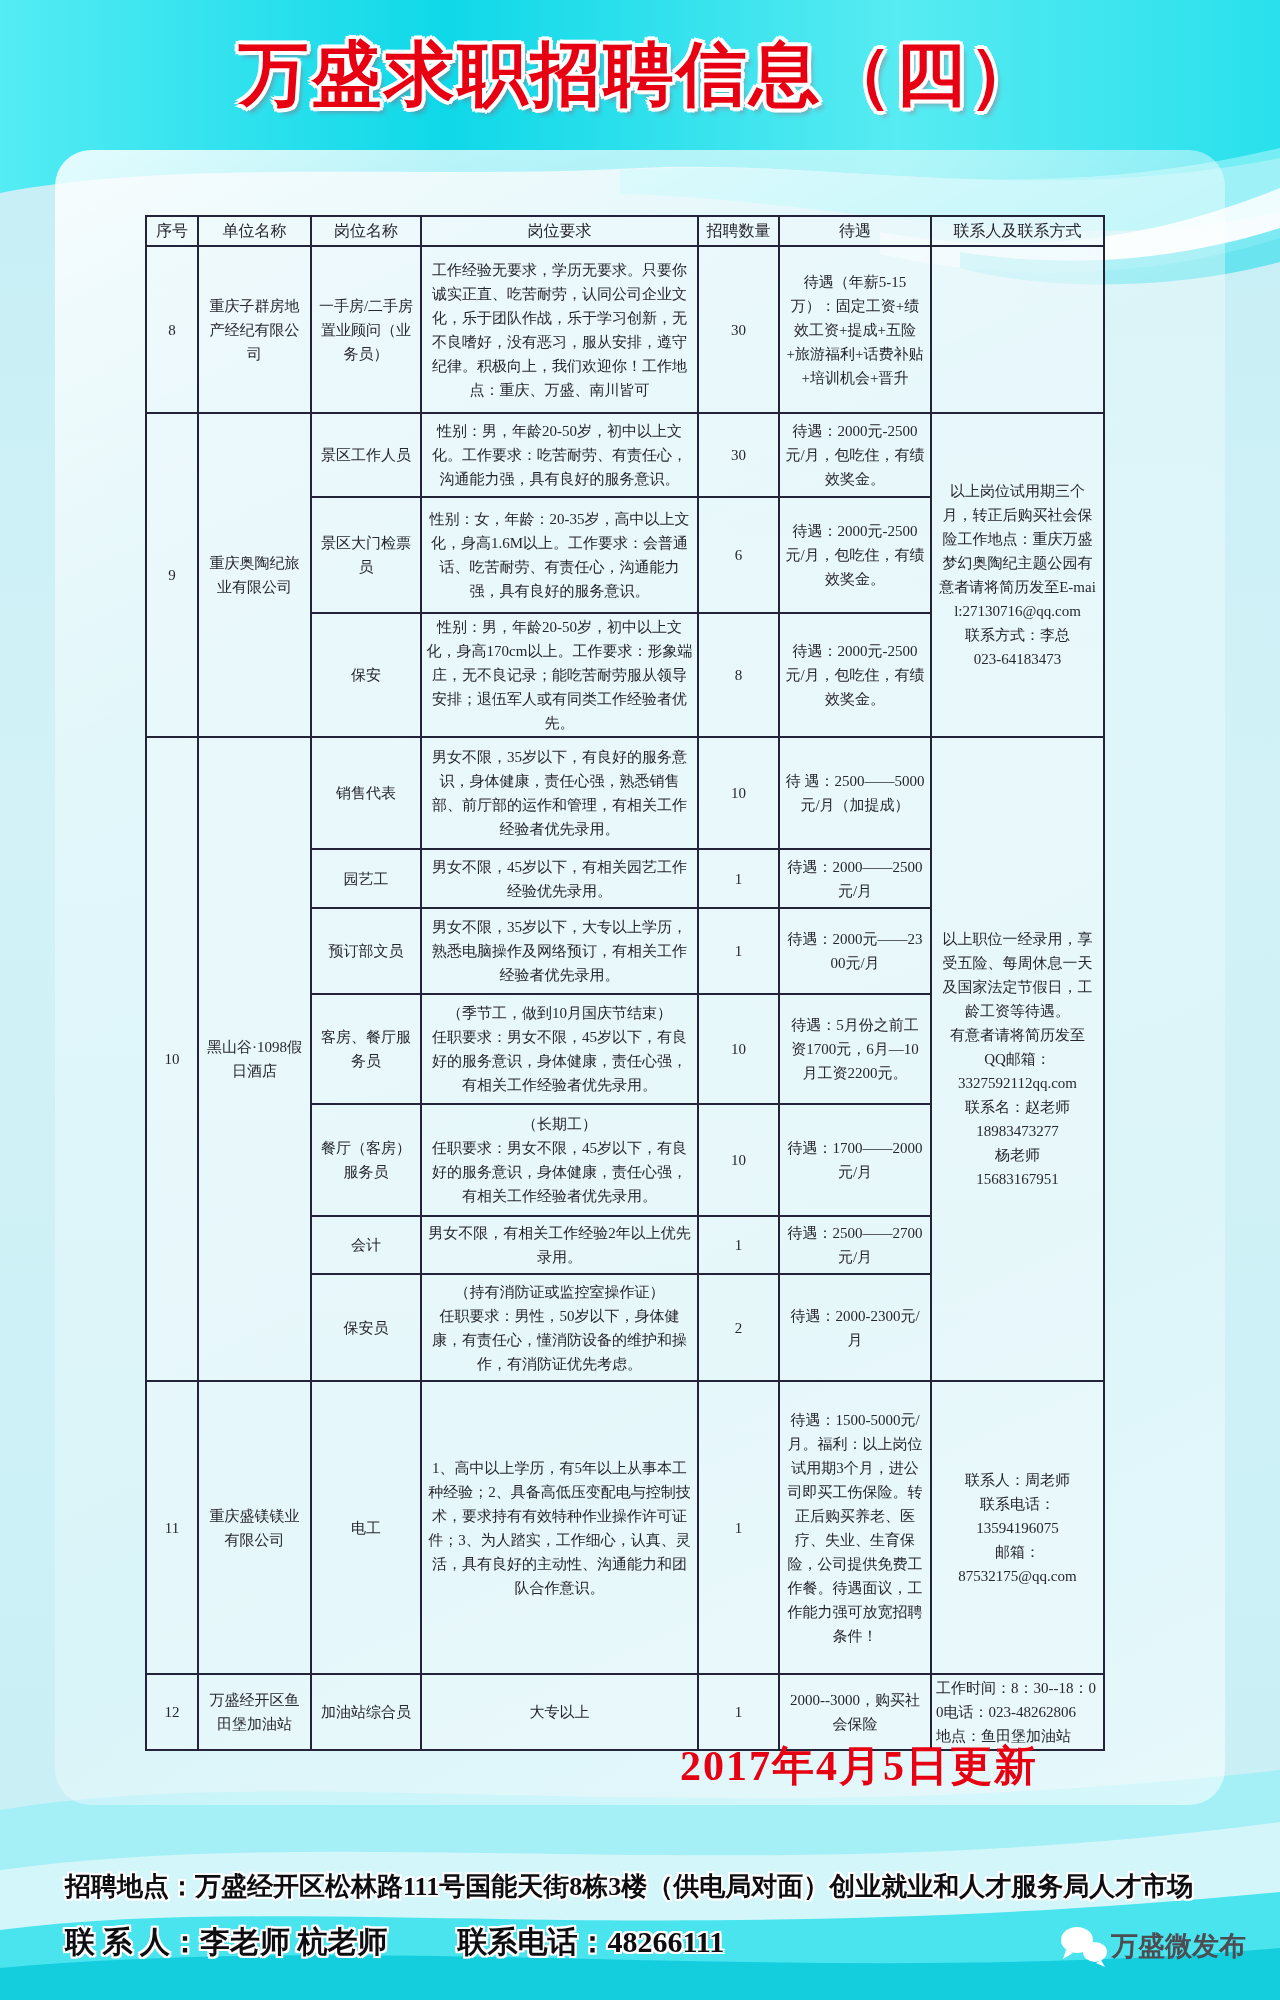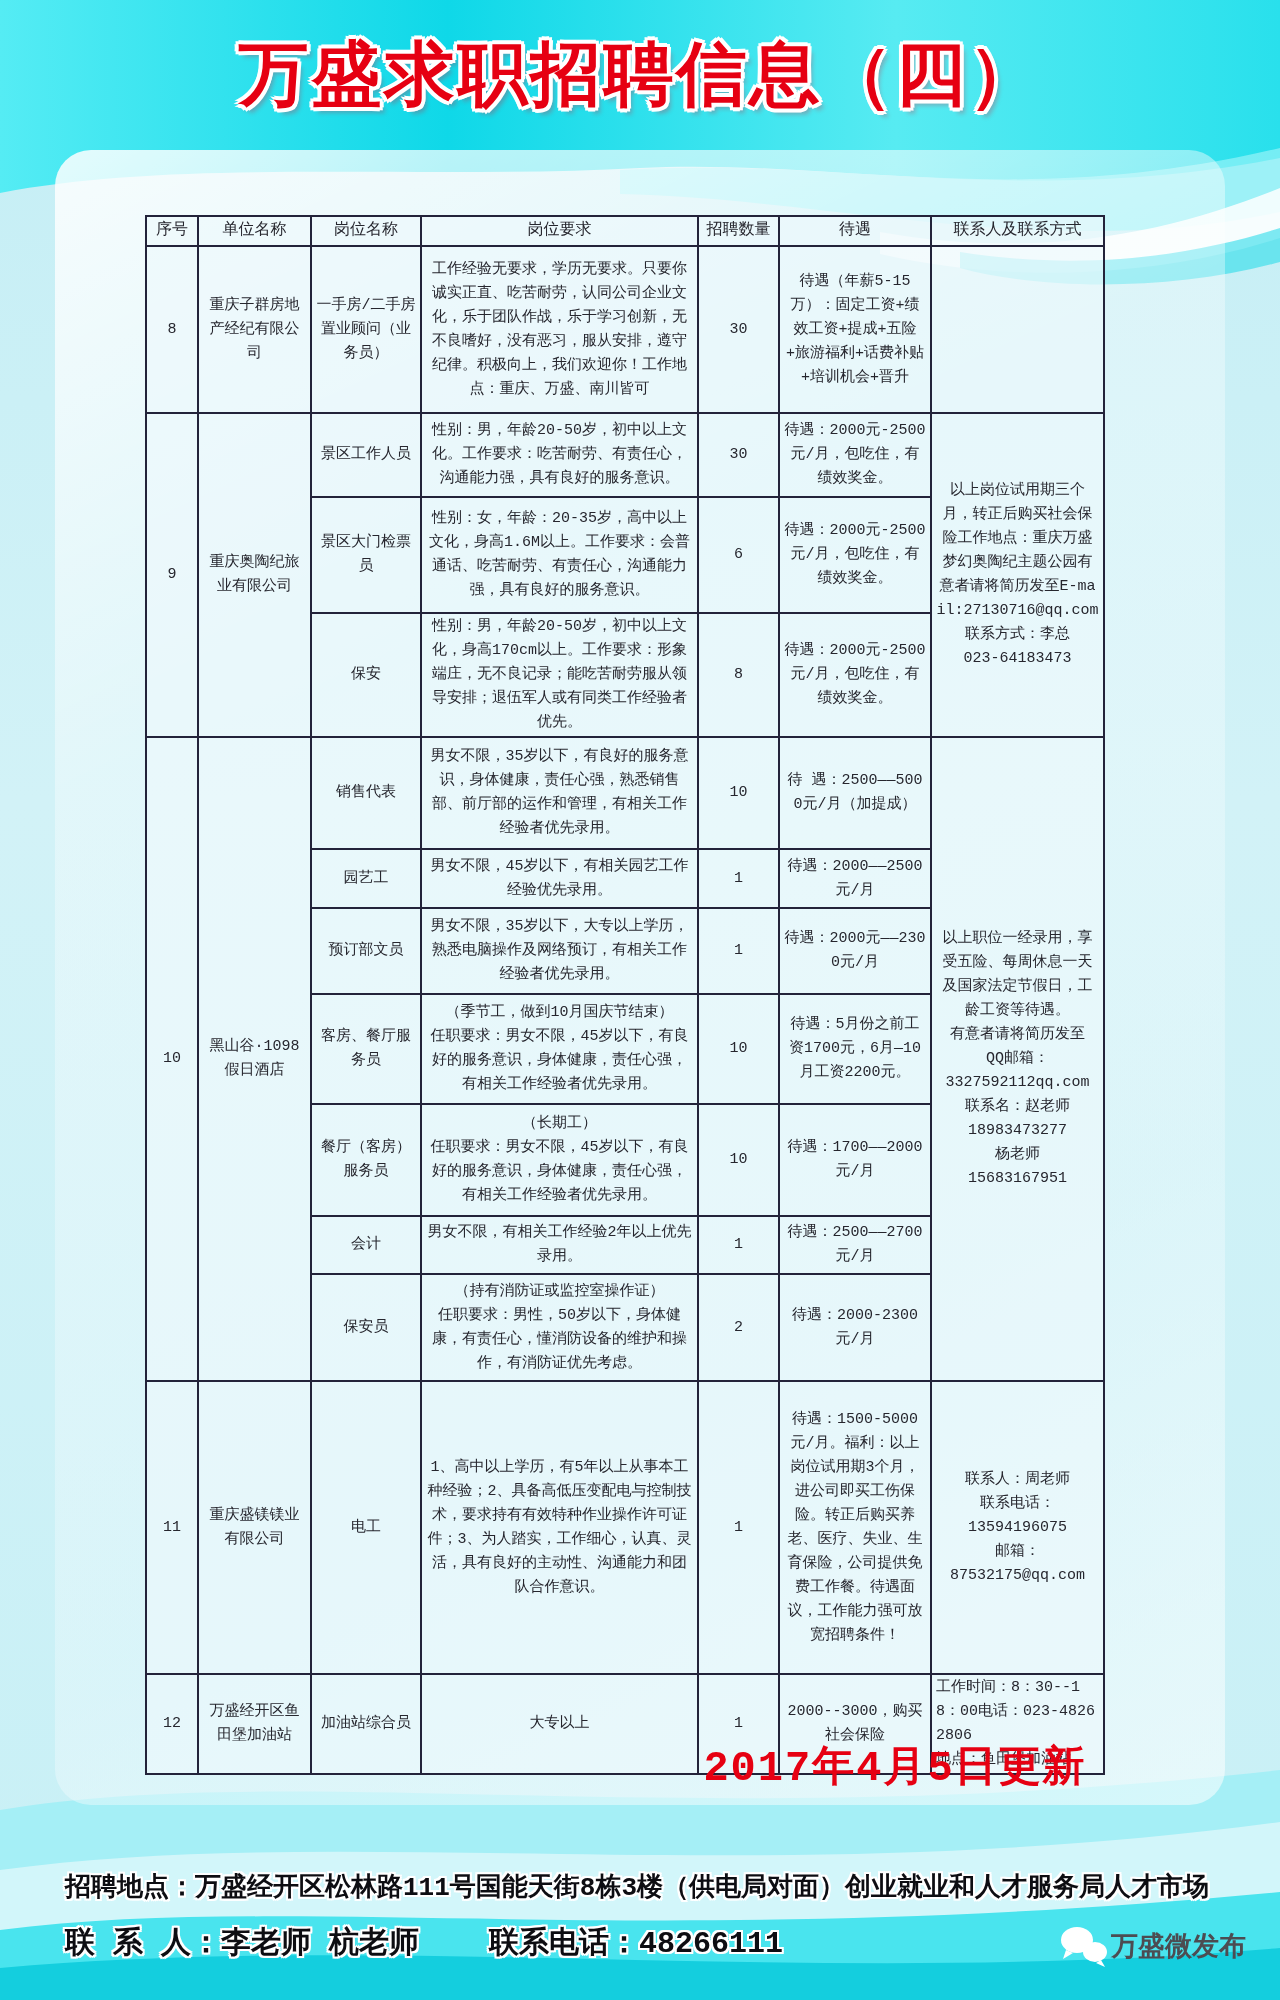--- a/index.html
+++ b/index.html
@@ -1,19 +1,19 @@
 <!DOCTYPE html>
 <html><head>
 <meta charset="utf-8">
 <style>
   html,body{margin:0;padding:0;}
   .poster{
     position:relative;width:1280px;height:2000px;overflow:hidden;
     background:linear-gradient(180deg,#c4eef5 0%,#d2f2f7 40%,#c8f0f6 100%);
-    font-family:Liberation Mono, monospace;
+    font-family:Liberation Serif, serif;
   }
   .deco-top{position:absolute;top:0;left:0;z-index:1;}
   .deco-bottom{position:absolute;bottom:0;left:0;z-index:1;}
   .sheet{
     position:absolute;left:55px;top:150px;width:1170px;height:1655px;border-radius:36px;z-index:2;
     background:linear-gradient(155deg,rgba(255,255,255,.85) 0%,rgba(255,255,255,.35) 30%,rgba(235,249,252,.45) 70%,rgba(255,255,255,.55) 100%);
   }
   .title{
     position:absolute;top:28px;left:0;width:100%;text-align:center;z-index:3;
     font-size:70px;font-weight:900;color:#e60012;letter-spacing:3px;
@@ -25,21 +25,21 @@
     border-collapse:collapse;table-layout:fixed;background:rgba(238,249,252,.62);
   }
   .jobs th,.jobs td{
     border:2px solid #23233a;padding:1px 4px;text-align:center;vertical-align:middle;
     font-size:15px;line-height:1.6;color:#26262e;white-space:pre-line;
     overflow-wrap:anywhere;word-break:break-all;
   }
   .jobs th{font-size:16px;font-weight:normal;}
   .jobs td.left{text-align:left;}
   .update-date{
-    position:absolute;left:680px;top:1738px;width:430px;text-align:center;z-index:5;
+    position:absolute;left:680px;top:1738px;width:430px;z-index:5;
     font-size:42px;font-weight:900;color:#e60012;letter-spacing:2px;
   }
   .fline{
     position:absolute;left:65px;z-index:6;font-weight:900;color:#0d0d12;
     text-shadow:-2px -2px 0 #fff,2px -2px 0 #fff,-2px 2px 0 #fff,2px 2px 0 #fff,0 2px 0 #fff,0 -2px 0 #fff,2px 0 0 #fff,-2px 0 0 #fff;
   }
   .f1{top:1795px;font-size:30px;}
   .f2{top:1858px;font-size:26px;margin-top:11px;}
   .f3{top:1922px;font-size:30px;}
   .f3 .gap{display:inline-block;width:70px;}

